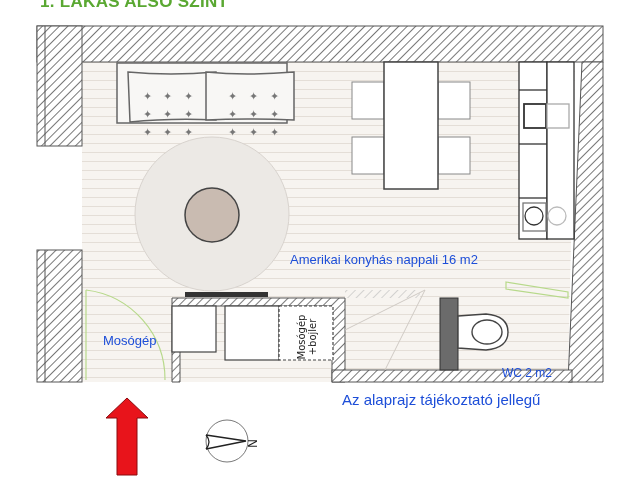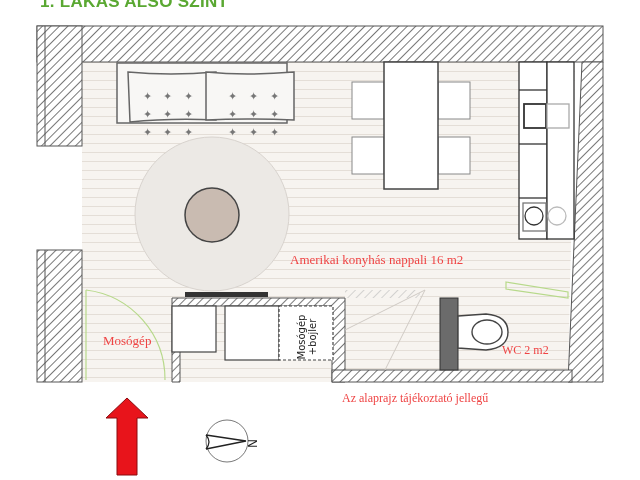--- a/index.html
+++ b/index.html
@@ -1,19 +1,19 @@
 <!DOCTYPE html>
 <html><head>
 <meta charset="utf-8">
 <style>
   html, body { margin: 0; padding: 0; }
   body { width: 640px; height: 480px; background: #ffffff; position: relative; overflow: hidden; font-family: "DejaVu Sans", sans-serif; }
   .title { position: absolute; left: 40px; top: -8px; font-family: "Liberation Sans", sans-serif; font-weight: bold; font-size: 17px; color: #5aa832; letter-spacing: 0.3px; }
   svg.plan { position: absolute; left: 0; top: 0; }
-  .lbl { position: absolute; font-family: Liberation Serif, serif; font-size: 13px; color: #ef4444; white-space: nowrap; }
+  .lbl { position: absolute; font-family: Liberation Sans, sans-serif; font-size: 13px; color: #1d4ed8; white-space: nowrap; }
   .vlbl { position: absolute; font-family: "DejaVu Sans", sans-serif; font-size: 10px; color: #222; transform: rotate(-90deg); transform-origin: center; white-space: nowrap; text-align: center; line-height: 11px; }
 </style>
 </head>
 <body>
 
 <div class="title">1. LAKÁS ALSÓ SZINT</div>
 
 <svg class="plan" width="640" height="480" viewBox="0 0 640 480">
   <defs>
     <pattern id="hatch" patternUnits="userSpaceOnUse" width="6" height="6" patternTransform="rotate(45)">
@@ -134,19 +134,19 @@
 
   <g stroke="#222" fill="none">
     <circle cx="227" cy="441" r="21" stroke="#555" stroke-width="0.8"></circle>
     <polyline points="206,435 246,441 206,449" stroke-width="1.4"></polyline>
     <path d="M206,435 Q212,442 206,449" stroke-width="1.2"></path>
     <text x="248" y="447" font-size="12" font-family="DejaVu Sans, sans-serif" fill="#222" stroke="none" transform="rotate(90 252 443)">N</text>
   </g>
 </svg>
 
 <div class="lbl" style="left:290px; top:252px;">Amerikai konyhás nappali 16 m2</div>
-<div class="lbl" style="left:502px; top:343px; font-size:12px;">WC 2 m2</div>
+<div class="lbl" style="left:502px; top:366px; font-size:12px;">WC 2 m2</div>
 <div class="lbl" style="left:103px; top:333px;">Mosógép</div>
 <div class="vlbl" style="left:278px; top:326px; width:58px;">
   <div>Mosógép</div>
   <div>+bojler</div>
 </div>
-<div class="lbl" style="left:342px; top:391px; font-size:12px;">Az alaprajz tájékoztató jellegű</div>
+<div class="lbl" style="left:342px; top:391px; font-size:15px;">Az alaprajz tájékoztató jellegű</div>
 
 </body></html>

